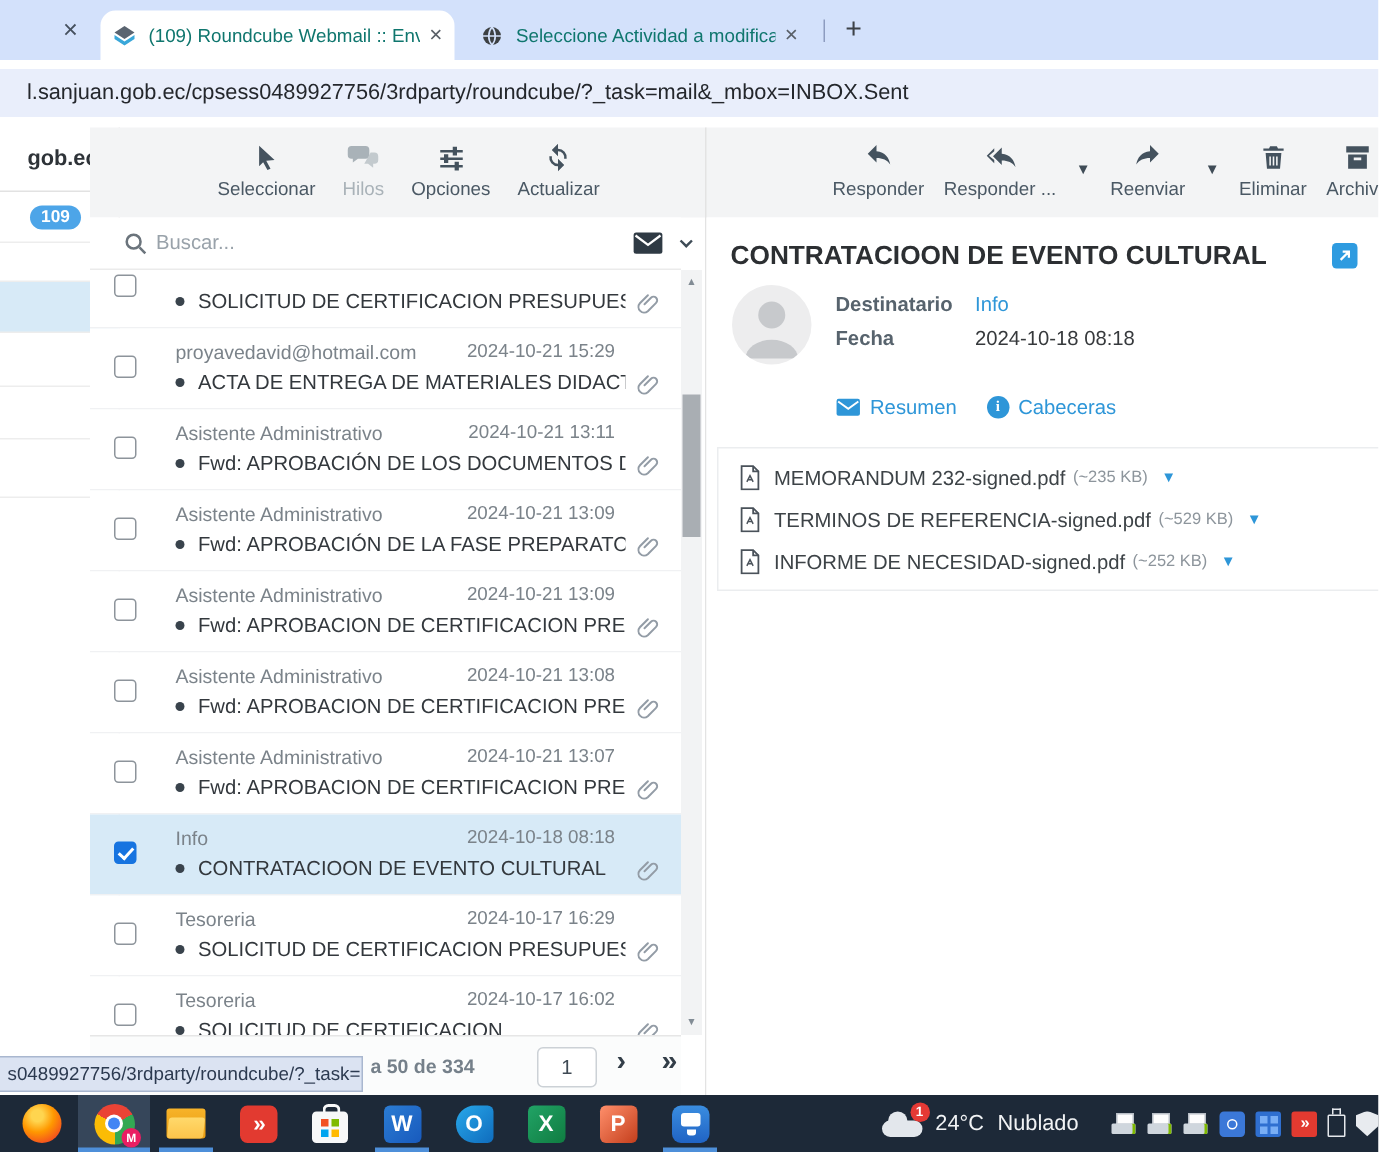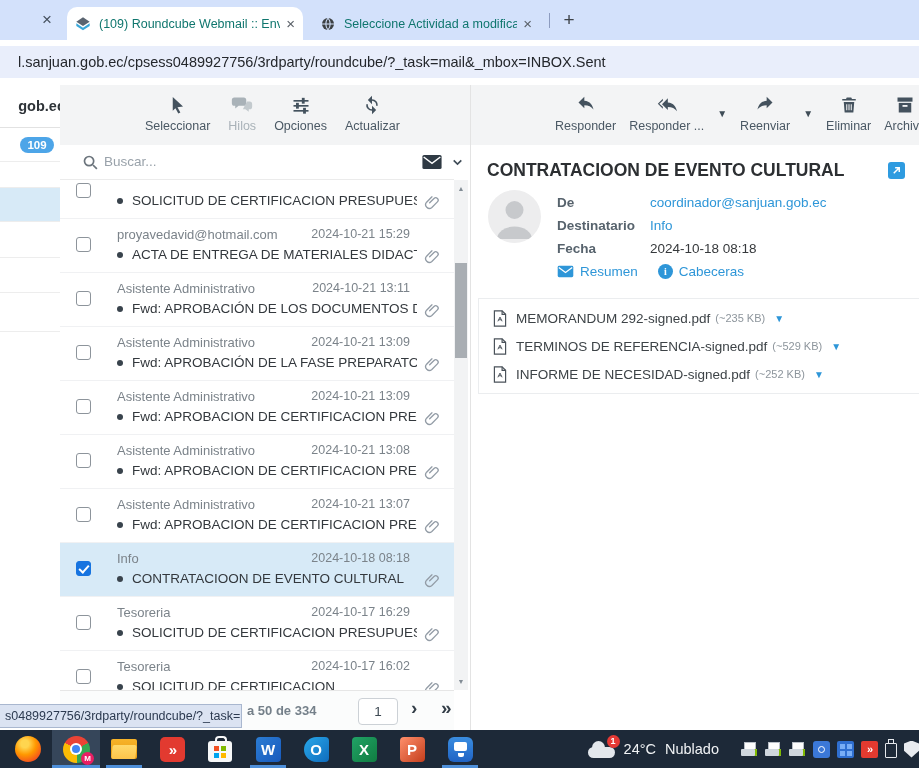--- a/index.html
+++ b/index.html
@@ -508,24 +508,20 @@
             <path d="M6 18L18 6M9 6h9v9"></path>
           </svg>
       </span>
       <div id="mv-avatar">
         <svg width="53" height="53" viewBox="0 0 53 53">
             <circle cx="26.5" cy="20" r="9" fill="#c7c9cc"></circle>
             <path d="M9 49a17.5 12.5 0 0135 0z" fill="#c7c9cc"></path>
           </svg>
       </div>
       <div id="mv-fields">
-  <div class="fld">
-    <span class="flabel">De</span>
-    <span class="fvalue link">coordinador@sanjuan.gob.ec</span>
-  </div>
 
   <div class="fld">
     <span class="flabel">Destinatario</span>
     <span class="fvalue link">Info</span>
   </div>
 
   <div class="fld">
     <span class="flabel">Fecha</span>
     <span class="fvalue">2024-10-18 08:18</span>
   </div>
@@ -545,21 +541,21 @@
       </div>
       <div id="mv-atts">
   <div class="att-row">
     <span>
       <svg width="14" height="17" viewBox="0 0 20 24" fill="none" stroke="#4a525a" stroke-width="1.7">
                 <path d="M2 1h11l5 5v17H2z"></path>
                 <path d="M13 1v5h5"></path>
                 <path d="M7 16l3-6 3 6M8.2 13.8h3.6" stroke-width="1.4"></path>
               </svg>
     </span>
-    <span class="att-name">MEMORANDUM 292-signed.pdf</span>
+    <span class="att-name">MEMORANDUM 232-signed.pdf</span>
     <span class="att-size">(~235 KB)</span>
     <span class="att-caret">▼</span>
   </div>
 
   <div class="att-row">
     <span>
       <svg width="14" height="17" viewBox="0 0 20 24" fill="none" stroke="#4a525a" stroke-width="1.7">
                 <path d="M2 1h11l5 5v17H2z"></path>
                 <path d="M13 1v5h5"></path>
                 <path d="M7 16l3-6 3 6M8.2 13.8h3.6" stroke-width="1.4"></path>

